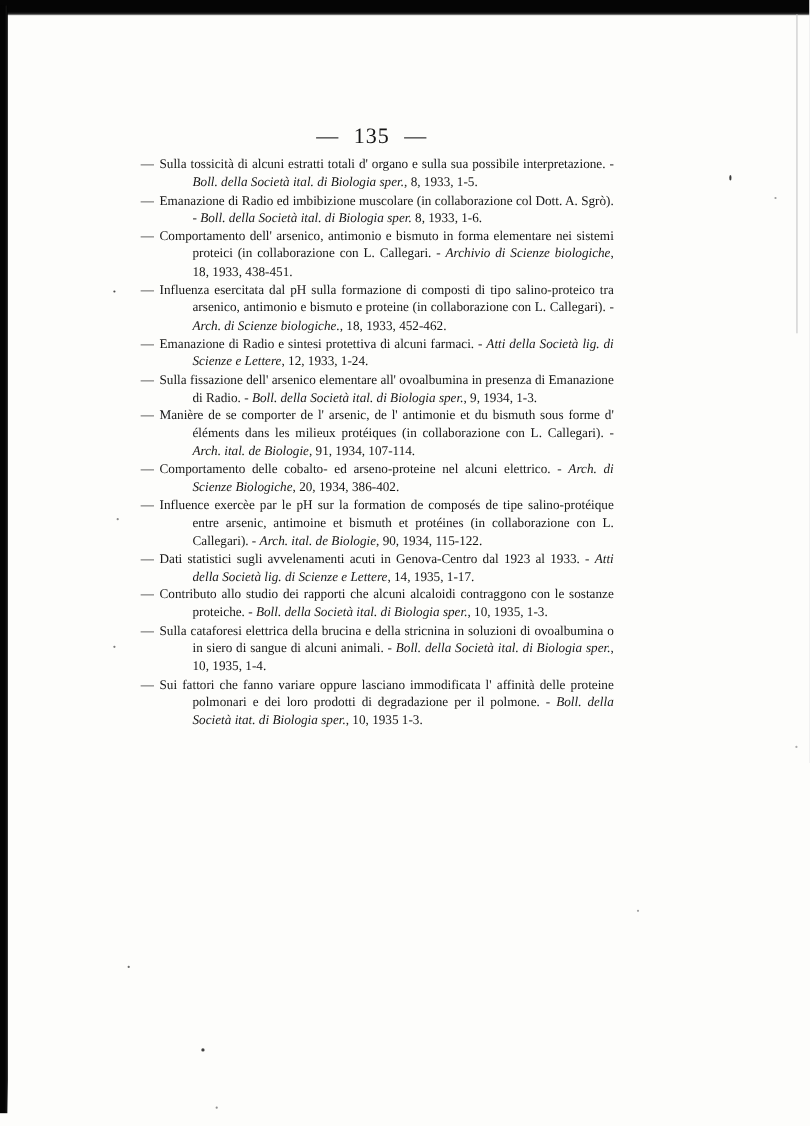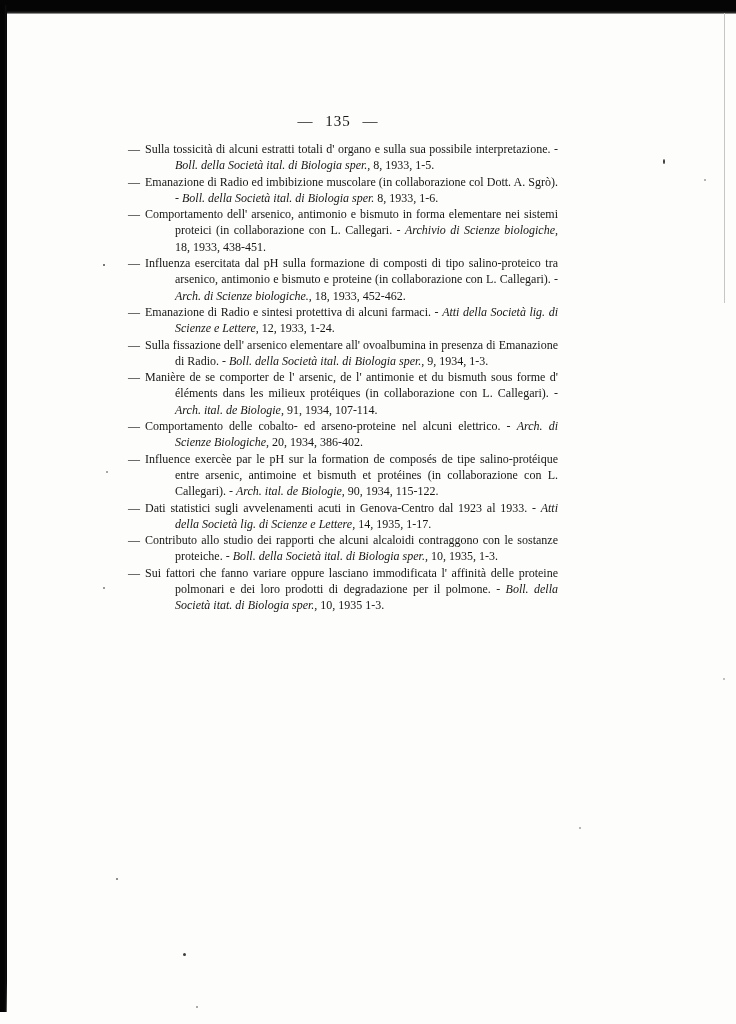--- a/index.html
+++ b/index.html
@@ -29,21 +29,21 @@
     width: 1px; height: 290px;
     background: #c6c6c6;
   }
   .speck { position: absolute; border-radius: 50%; }
 
   .page-number {
     position: absolute;
     top: 113px; left: 0;
     width: 676px;
     text-align: center;
-    font-size: 15px;
+    font-size: 20px;
     letter-spacing: 1px;
     word-spacing: 7px;
   }
   .bibliography {
     position: absolute;
     top: 141px;
     left: 128px;
     width: 430px;
     font-size: 12px;
     line-height: 16.3px;
@@ -82,16 +82,17 @@
       <div class="entry"><span class="marker">—</span><span class="rm">Emanazione di Radio ed imbibizione muscolare (in collaborazione col Dott. A. Sgrò). - </span><span class="it">Boll. della Società ital. di Biologia sper.</span><span class="rm"> 8, 1933, 1-6.</span></div>
       <div class="entry"><span class="marker">—</span><span class="rm">Comportamento dell' arsenico, antimonio e bismuto in forma elementare nei sistemi proteici (in collaborazione con L. Callegari. - </span><span class="it">Archivio di Scienze biologiche</span><span class="rm">, 18, 1933, 438-451.</span></div>
       <div class="entry"><span class="marker">—</span><span class="rm">Influenza esercitata dal pH sulla formazione di composti di tipo salino-proteico tra arsenico, antimonio e bismuto e proteine (in collaborazione con L. Callegari). - </span><span class="it">Arch. di Scienze biologiche.</span><span class="rm">, 18, 1933, 452-462.</span></div>
       <div class="entry"><span class="marker">—</span><span class="rm">Emanazione di Radio e sintesi protettiva di alcuni farmaci. - </span><span class="it">Atti della Società lig. di Scienze e Lettere</span><span class="rm">, 12, 1933, 1-24.</span></div>
       <div class="entry"><span class="marker">—</span><span class="rm">Sulla fissazione dell' arsenico elementare all' ovoalbumina in presenza di Emanazione di Radio. - </span><span class="it">Boll. della Società ital. di Biologia sper.</span><span class="rm">, 9, 1934, 1-3.</span></div>
       <div class="entry"><span class="marker">—</span><span class="rm">Manière de se comporter de l' arsenic, de l' antimonie et du bismuth sous forme d' éléments dans les milieux protéiques (in collaborazione con L. Callegari). - </span><span class="it">Arch. ital. de Biologie</span><span class="rm">, 91, 1934, 107-114.</span></div>
       <div class="entry"><span class="marker">—</span><span class="rm">Comportamento delle cobalto- ed arseno-proteine nel alcuni elettrico. - </span><span class="it">Arch. di Scienze Biologiche</span><span class="rm">, 20, 1934, 386-402.</span></div>
       <div class="entry"><span class="marker">—</span><span class="rm">Influence exercèe par le pH sur la formation de composés de tipe salino-protéique entre arsenic, antimoine et bismuth et protéines (in collaborazione con L. Callegari). - </span><span class="it">Arch. ital. de Biologie</span><span class="rm">, 90, 1934, 115-122.</span></div>
       <div class="entry"><span class="marker">—</span><span class="rm">Dati statistici sugli avvelenamenti acuti in Genova-Centro dal 1923 al 1933. - </span><span class="it">Atti della Società lig. di Scienze e Lettere</span><span class="rm">, 14, 1935, 1-17.</span></div>
       <div class="entry"><span class="marker">—</span><span class="rm">Contributo allo studio dei rapporti che alcuni alcaloidi contraggono con le sostanze proteiche. - </span><span class="it">Boll. della Società ital. di Biologia sper.</span><span class="rm">, 10, 1935, 1-3.</span></div>
+      <div class="entry"><span class="marker">—</span><span class="rm">Sulla cataforesi elettrica della brucina e della stricnina in soluzioni di ovoalbumina o in siero di sangue di alcuni animali. - </span><span class="it">Boll. della Società ital. di Biologia sper.</span><span class="rm">, 10, 1935, 1-4.</span></div>
       <div class="entry"><span class="marker">—</span><span class="rm">Sui fattori che fanno variare oppure lasciano immodificata l' affinità delle proteine polmonari e dei loro prodotti di degradazione per il polmone. - </span><span class="it">Boll. della Società itat. di Biologia sper.</span><span class="rm">, 10, 1935 1-3.</span></div>
     </div>
 
 </div>
 
 </body></html>

